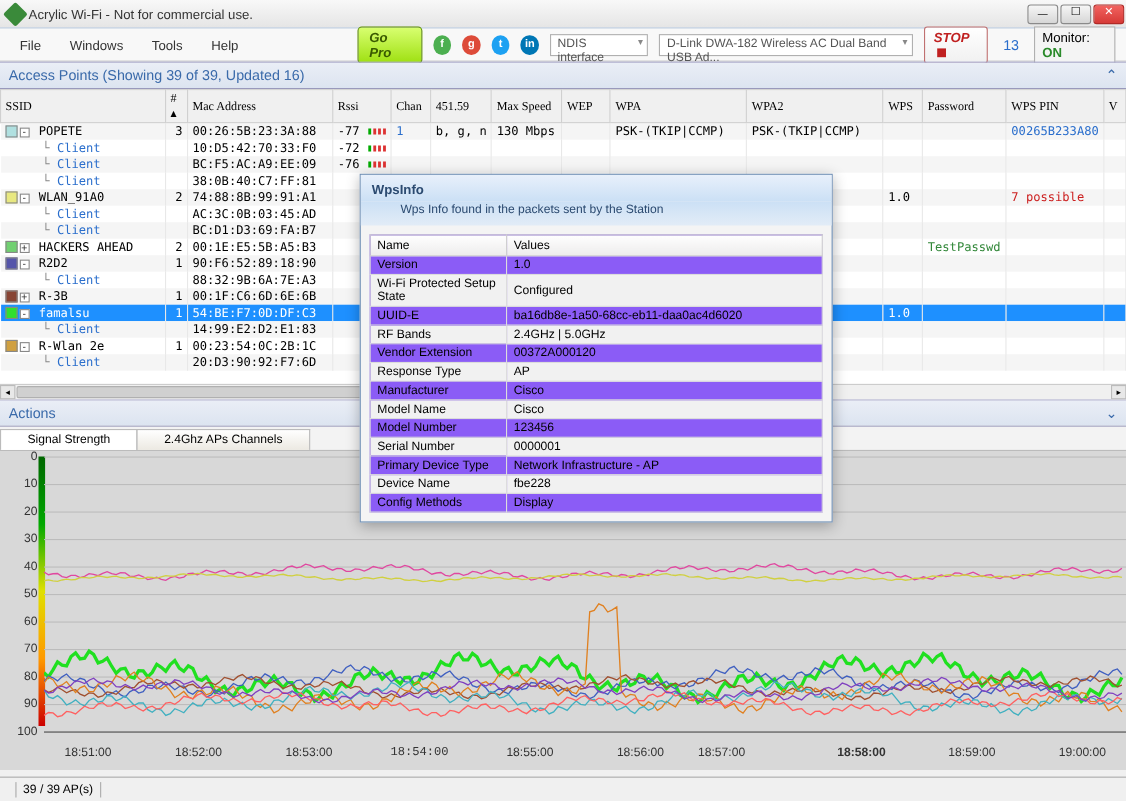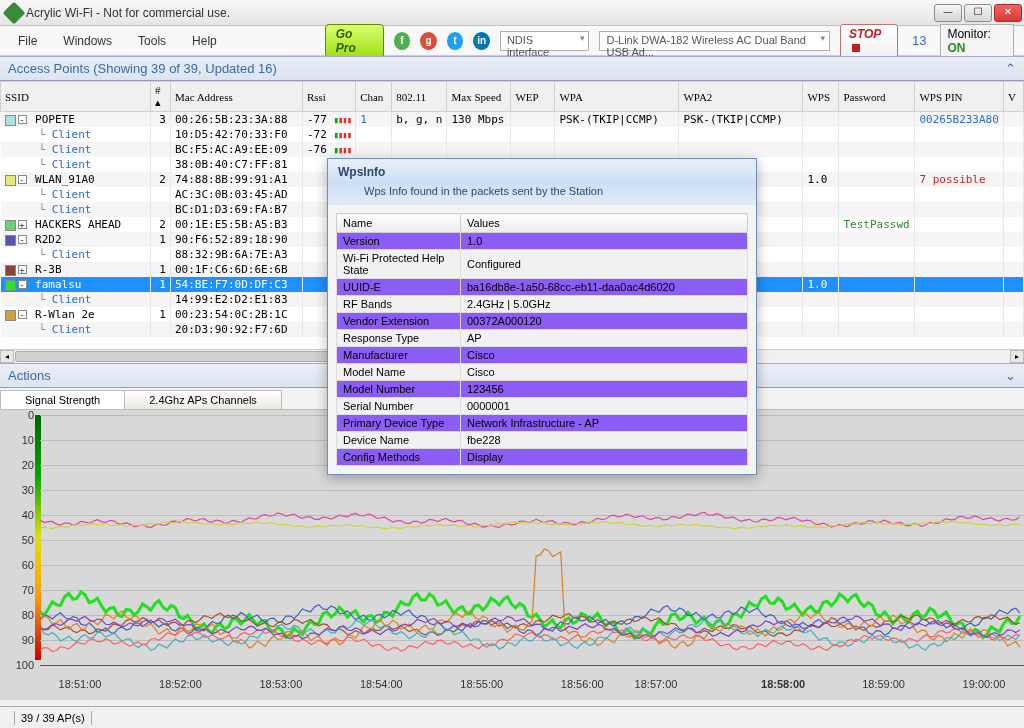--- a/index.html
+++ b/index.html
@@ -126,21 +126,21 @@
   </div>
   <div class="table-container" style="height:268px;">
     <table class="ap-table">
       <thead>
             <tr class="hdr-row">
         <th style="width:150px">SSID</th>
         <th style="width:20px"><span>#</span> ▴</th>
         <th style="width:132px">Mac Address</th>
         <th style="width:40px">Rssi</th>
         <th style="width:36px">Chan</th>
-        <th style="width:48px">802.11</th>
+        <th style="width:48px">451.59</th>
         <th style="width:64px">Max Speed</th>
         <th style="width:44px">WEP</th>
         <th style="width:124px">WPA</th>
         <th style="width:124px">WPA2</th>
         <th style="width:36px">WPS</th>
         <th style="width:76px">Password</th>
         <th style="width:84px">WPS PIN</th>
         <th style="width:20px">V</th>
       </tr>
           </thead>
@@ -425,21 +425,21 @@
         <div class="gridline" style="top: 205px;"></div>
         <div class="ylabel" style="top: 205px;">80</div>
         <div class="gridline" style="top: 230px;"></div>
         <div class="ylabel" style="top: 230px;">90</div>
         <div class="gridline" style="top: 255px;"></div>
         <div class="ylabel" style="top: 255px;">100</div>
         <div class="xbaseline" style="top: 255px;"></div>
         <div class="xlabel" style="left: 80px;">18:51:00</div>
         <div class="xlabel" style="left: 180.444px;">18:52:00</div>
         <div class="xlabel" style="left: 280.889px;">18:53:00</div>
-        <div class="xlabel" style="left: 381.333px;">18:54:00</div>
+        <div class="xlabel" style="left: 381.333px; font-family: Liberation Mono, monospace;">18:54:00</div>
         <div class="xlabel" style="left: 481.778px;">18:55:00</div>
         <div class="xlabel" style="left: 582.222px;">18:56:00</div>
         <div class="xlabel" style="left: 656px;">18:57:00</div>
         <div class="xlabel" style="left: 783.111px; font-weight: bold;">18:58:00</div>
         <div class="xlabel" style="left: 883.556px;">18:59:00</div>
         <div class="xlabel" style="left: 984px;">19:00:00</div>
         <svg viewBox="0 0 984 255">
           <polyline points="0,110 4.1,112.50606912168217 8.2,111.58646698902429 12.299999999999999,111.40343484996151 16.4,114.17669033588244 20.5,115.06305936526718 24.599999999999998,113.01584885804346 28.699999999999996,113.11332130095126 32.8,115.10214546534617 36.9,114.02013959204957 41,111.48757453128108 45.099999999999994,112.16667818043003 49.199999999999996,113.37196072186032 53.3,111.27564466766376 57.39999999999999,109.68535238231811 61.49999999999999,111.56445513924658 65.6,112.42889983909251 69.69999999999999,110.52048315321588 73.8,110.7839089957247 77.89999999999999,113.66787148953941 82,114.03688420363655 86.1,112.65723214257092 90.19999999999999,114.33494932895498 94.3,116.92142639684201 98.39999999999999,116.02138235443998 102.49999999999999,114.7868139747532 106.6,116.69677577824066 110.69999999999999,117.63331043099174 114.79999999999998,115.14985517163572 118.89999999999999,114.00956072961147 122.99999999999999,115.48847744346494 127.1,114.58869532371938 131.2,111.4450058615597 135.29999999999998,111.16153306633606 139.39999999999998,112.43471900627394 143.5,110.63549133913519 147.6,108.37977709903105 151.7,109.71193718826586 155.79999999999998,111.025327983223 159.89999999999998,109.21414698700737 164,108.6516287845886 168.1,111.24323580266578 172.2,112.01843789554904 176.29999999999998,110.2232075408189 180.39999999999998,110.88163536406604 184.49999999999997,113.31384960095951 188.6,112.54590194965917 192.7,110.43996625449805 196.79999999999998,111.42546546811549 200.89999999999998,112.47495130525435 204.99999999999997,109.95847325971143 209.1,107.89993305082884 213.2,108.9899425712862 217.29999999999998,108.63688803943408 221.39999999999998,105.47606612255514 225.49999999999997,104.59801742871244 229.59999999999997,106.19455485601071 233.7,105.2440320558537 237.79999999999998,102.93605241808065 241.89999999999998,104.03456430871385 245.99999999999997,106.12846898045406 250.09999999999997,105.03814395966711 254.2,104.17508857091387 258.29999999999995,106.73050490636282 262.4,108.33845354148066 266.5,106.7898001988676 270.59999999999997,106.8787418473852 274.7,109.45262872057457 278.79999999999995,109.3985181101284 282.9,107.12119619683826 287,107.60472249368567 291.09999999999997,109.17842953428105 295.2,107.3485864709944 299.29999999999995,105.03963903317221 303.4,106.11487665381601 307.5,106.7937688558759 311.59999999999997,104.33040754875056 315.7,103.3469324204222 319.79999999999995,105.51093751588931 323.9,105.85185064116077 328,104.02533773340983 332.09999999999997,105.09025266599694 336.2,108.04387771810359 340.29999999999995,108.00300011929778 344.4,107.1138159209996 348.49999999999994,109.56953411101645 352.59999999999997,111.996387035884 356.7,110.92634293739481 360.79999999999995,110.49809792863513 364.9,113.01115375633013 368.99999999999994,113.66779629411188 373.09999999999997,111.37963131318254 377.2,111.24287291991793 381.29999999999995,113.09208164465511 385.4,111.96888478080318 389.49999999999994,109.43869058418782 393.59999999999997,110.19459899050068 397.7,111.60323285580722 401.79999999999995,109.78187478046395 405.9,108.47461217276565 409.99999999999994,110.67784151788855 414.09999999999997,111.91490400097007 418.2,110.33988569312147 422.29999999999995,110.85941858063481 426.4,113.9706292548968 430.49999999999994,114.52303742811202 434.59999999999997,113.20982767200324 438.7,114.85685736871643 442.79999999999995,117.38519639202565 446.9,116.37893335990266 450.99999999999994,114.95669605068795 455.09999999999997,116.66875373913248 459.19999999999993,117.46130732395791 463.29999999999995,114.85186582533618 467.4,113.5984630950195 471.49999999999994,115.05761007851623 475.59999999999997,114.2484793172648 479.69999999999993,111.2401802374653 483.79999999999995,111.1405462102493 487.9,112.69887256668217 491.99999999999994,111.24212903771452 496.09999999999997,109.30563647231412 500.19999999999993,110.95037301932386 504.29999999999995,112.5931058603401 508.4,111.05233111632671 512.5,110.64887018890958 516.5999999999999,113.33770367018289 520.6999999999999,114.16058064100258 524.8,112.29813387112387 528.9,112.78216233605123 533,115.01479011192576 537.0999999999999,114.02567228194705 541.1999999999999,111.63737775433863 545.3,112.33624340317105 549.4,113.17255862393473 553.5,110.48999200444254 557.5999999999999,108.28532175547141 561.6999999999999,109.31569068914598 565.8,109.01902068327158 569.9,105.96069129164245 574,105.2082654434328 578.0999999999999,107.00330625382267 582.1999999999999,106.29597483065083 586.3,104.18624465379253 590.4,105.43767266694844 594.5,107.67734288433608 598.5999999999999,106.66943101145729 602.6999999999999,105.76401392160669 606.8,108.1990678090677 610.9,109.6475587703486 615,107.84888831906187 619.0999999999999,107.59234339834205 623.1999999999999,109.81236215473518 627.3,109.42346515110374 631.4,106.78796843762497 635.5,106.92727362147188 639.5999999999999,108.2548627170154 643.6999999999999,106.26222463334143 647.8,103.82678891754253 651.9,104.85825330770334 656,105.61518783773765 660.0999999999999,103.28349797256443 664.1999999999999,102.43747459802567 668.3,104.7867249766476 672.4,105.35053073599182 676.4999999999999,103.69361552668082 680.5999999999999,104.85717376314341 684.6999999999999,107.88769111174722 688.8,107.8697982908801 692.9,106.88417054194726 696.9999999999999,109.16324296023166 701.0999999999999,111.39456630234648 705.1999999999999,110.07622912631001 709.3,109.32888386330794 713.4,111.53545574044259 717.4999999999999,111.9460439765754 721.5999999999999,109.4295977759267 725.6999999999999,109.09569843944901 729.8,110.86094013368617 733.9,109.76408345197592 737.9999999999999,107.30687699651452 742.0999999999999,108.20374517962215 746.1999999999999,109.86575528599083 750.3,108.34913028429621 754.4,107.32890927799852 758.4999999999999,109.8315244514369 762.5999999999999,111.38865882847054 766.6999999999999,110.06979100695692 770.8,110.74777589728838 774.9,113.97517023784242 778.9999999999999,114.59579323770706 783.0999999999999,113.23855502474532 787.1999999999999,114.75700312895682 791.3,117.14996272863623 795.4,115.98769019745484 799.4999999999999,114.3586945718257 803.5999999999999,115.88507542056774 807.6999999999999,116.57647764705271 811.8,113.91095329129065 815.9,112.63443376942907 819.9999999999999,114.17586898026777 824.0999999999999,113.56366668041086 828.1999999999999,110.79235565370462 832.3,110.96432165305546 836.4,112.8750363861203 840.4999999999999,111.80340991091785 844.5999999999999,110.20119495142933 848.6999999999999,112.14538277247789 852.8,114.07950102038687 856.9,112.75198214191673 860.9999999999999,112.43744925242586 865.0999999999999,115.14829672518736 869.1999999999999,115.948183347439 873.3,113.96103111892921 877.4,114.23290497630315 881.4999999999999,116.25375438548662 885.5999999999999,115.06119528532984 889.6999999999999,112.43879022424635 893.8,112.92726162736221 897.9,113.65090056826337 901.9999999999999,110.92123502173853 906.0999999999999,108.69922524015398 910.1999999999999,109.79918096122874 914.3,109.6803759117541 918.3999999999999,106.83022164967988 922.4999999999999,106.28552116674003 926.5999999999999,108.3326698580811 930.6999999999999,107.8920880527326 934.8,105.97413448726064 938.8999999999999,107.34396061802359 942.9999999999999,109.67242636236877 947.0999999999999,108.67530575660483 951.1999999999999,107.64895851101238 955.3,109.88634913427944 959.3999999999999,111.10858999672162 963.4999999999999,109.01142635179379 967.5999999999999,108.3840646445649 971.6999999999999,110.25128687959328 975.8,109.5568288701724 979.8999999999999,106.6186861683818 " fill="none" stroke="#e048a0" stroke-width="1.2"></polyline>
           <polyline points="0,117.97627359070614 4.1,117.21043341459657 8.2,118.02153977071303 12.299999999999999,118.51543460023657 16.4,117.25352257419738 20.5,116.51444775469533 24.599999999999998,117.1839527262837 28.699999999999996,116.80704388693222 32.8,115.19552043641998 36.9,114.92510659529754 41,115.59346557937846 45.099999999999994,114.79628176196732 49.199999999999996,113.61178227948135 53.3,114.20643859376398 57.39999999999999,114.96397563896838 61.49999999999999,114.13318714736178 65.6,113.75916042195978 69.69999999999999,115.02456134018927 73.8,115.52274948517432 77.89999999999999,114.62438469714412 82,114.82749744432707 86.1,116.04943686970998 90.19999999999999,115.75393031953932 94.3,114.63183917921666 98.39999999999999,115.014407729236 102.49999999999999,115.6039294076035 106.6,114.41901129291236 110.69999999999999,113.30368003261846 114.79999999999998,113.81708768052664 118.89999999999999,113.778958265782 122.99999999999999,112.26432760262075 127.1,111.76463642511895 131.2,112.62968234912589 135.29999999999998,112.33288162295013 139.39999999999998,111.21380967116866 143.5,111.72979199383727 147.6,112.90464572623331 151.7,112.50793582758529 155.79999999999998,112.04690431203647 159.89999999999998,113.30478179875067 164,114.24617056830239 168.1,113.5400132141566 172.2,113.4951533353872 176.29999999999998,114.78711132065864 180.39999999999998,114.88677036768043 184.49999999999997,113.74261287098498 188.6,113.89022719534682 192.7,114.74241779904543 196.79999999999998,113.94971178946999 200.89999999999998,112.75649315530586 204.99999999999997,113.25558893007812 209.1,113.73380434072907 213.2,112.61036227022787 217.29999999999998,112.07008192798678 221.39999999999998,113.18287213231136 225.49999999999997,113.52344682359778 229.59999999999997,112.6619502632933 233.7,113.12790853130885 237.79999999999998,114.67167149738351 241.89999999999998,114.78157645370335 245.99999999999997,114.29326624379058 250.09999999999997,115.43240998863587 254.2,116.71593781390716 258.29999999999995,116.22968726544075 262.4,115.88873716007826 266.5,117.06726093047908 270.59999999999997,117.4683547943209 274.7,116.30314228049549 278.79999999999995,116.08680959456446 282.9,116.9952183571748 287,116.51985025758567 291.09999999999997,115.19534969200944 295.2,115.46281591991234 299.29999999999995,116.2287841600528 303.4,115.39764752608733 307.5,114.65430901815706 311.59999999999997,115.69463772188598 315.7,116.4110251453437 319.79999999999995,115.6435138907772 323.9,115.77050030100928 328,117.29245975485931 332.09999999999997,117.64106636757475 336.2,116.90774422663453 340.29999999999995,117.56457258069652 344.4,118.81411890806689 348.49999999999994,118.33066202695727 352.59999999999997,117.46693675844098 356.7,118.17512020048042 360.79999999999995,118.59575248203404 364.9,117.2737819497397 368.99999999999994,116.48163743878634 373.09999999999997,117.14350281256374 377.2,116.81535959444874 381.29999999999995,115.27533948126572 385.4,115.09669186092312 389.49999999999994,115.90341543241085 393.59999999999997,115.27180037872756 397.7,114.23785945692791 401.79999999999995,114.97350493261303 405.9,115.87668219218143 409.99999999999994,115.16108201414458 414.09999999999997,114.843517537386 418.2,116.13089055024497 422.29999999999995,116.62699191567529 426.4,115.67154181006269 430.49999999999994,115.76403044961502 434.59999999999997,116.86386904546603 438.7,116.44053747473919 442.79999999999995,115.16434654165177 446.9,115.39197164262545 450.99999999999994,115.86618156383858 455.09999999999997,114.59443659288434 459.19999999999993,113.40391773213581 463.29999999999995,113.88422790700555 467.4,113.87194216113407 471.49999999999994,112.40736549116131 475.59999999999997,111.9663293354352 479.69999999999993,112.92262199186467 483.79999999999995,112.73861832344465 487.9,111.70843391612343 491.99999999999994,112.2861956244767 496.09999999999997,113.51676405272386 500.19999999999993,113.14524531066867 504.29999999999995,112.6469365403344 508.4,113.82716224901162 512.5,114.67377438788763 516.5999999999999,113.83253358659127 520.6999999999999,113.60742011307772 524.8,114.71724582823612 528.9,114.65026031425263 533,113.33357052616748 537.0999999999999,113.3177157913596 541.1999999999999,114.05789828527861 545.3,113.19952958791797 549.4,111.96074766091003 553.5,112.45387966177931 557.5999999999999,112.98671919980825 561.6999999999999,111.94555231889844 565.8,111.48762667339446 569.9,112.70216026401727 574,113.1619526871173 578.0999999999999,112.39226426950403 582.1999999999999,112.91083215057759 586.3,114.49374019522294 590.4,114.61738212826333 594.5,114.08427819086657 598.5999999999999,115.13769762480379 602.6999999999999,116.32813875622847 606.8,115.72759675775795 610.9,115.23988497983777 615,116.27931835998059 619.0999999999999,116.57588446440661 623.1999999999999,115.3198597718935 627.3,115.0290440713866 631.4,115.91935268816968 635.5,115.48317509806088 639.5999999999999,114.221425171165 643.6999999999999,114.5816574458647 647.8,115.49336053153841 651.9,114.8324529120681 656,114.24654221902533 660.0999999999999,115.44423939656565 664.1999999999999,116.32517685400256 668.3,115.68895217026777 672.4,115.89451542756619 676.4999999999999,117.47036742661436 680.5999999999999,117.84969415120693 684.6999999999999,117.09242977559883 688.8,117.68205487067546 692.9,118.86189219153188 696.9999999999999,118.30279397859944 701.0999999999999,117.3406808320762 705.1999999999999,117.96102617649267 709.3,118.33829587759169 713.4,116.99890780880541 717.4999999999999,116.20532170643564 721.5999999999999,116.91591932975447 725.6999999999999,116.69364169275568 729.8,115.27857603391031 733.9,115.23704899731231 737.9999999999999,116.21623940880556 742.0999999999999,115.77130561141166 746.1999999999999,114.89494630780459 750.3,115.76453883969869 754.4,116.79421953796755 758.4999999999999,116.16570548611732 762.5999999999999,115.87086543716394 766.6999999999999,117.14484390638002 770.8,117.60665539978952 774.9,116.56932283589006 778.9999999999999,116.53686345571617 783.0999999999999,117.5133256609506 787.1999999999999,116.97578029920821 791.3,115.57395764318001 795.4,115.68831801977895 799.4999999999999,116.09987905255903 803.5999999999999,114.8018534899802 807.6999999999999,113.60010267749921 811.8,114.10991162422307 815.9,114.18065622618302 819.9999999999999,112.81409738776797 824.0999999999999,112.46683852712201 828.1999999999999,113.5344874681227 832.3,113.4679795024425 836.4,112.51640575802433 840.4999999999999,113.1320335953346 844.5999999999999,114.38382725665016 848.6999999999999,113.99658207121013 852.8,113.41766312385465 856.9,114.47857976550218 860.9999999999999,115.19493578426723 865.0999999999999,114.19306335833285 869.1999999999999,113.77424081494385 873.3,114.70183236505949 877.4,114.48197891798044 881.4999999999999,113.01919598219835 885.5999999999999,112.87609419178108 889.6999999999999,113.54695355154168 893.8,112.6683898909912 897.9,111.42767496771083 901.9999999999999,111.95194235468375 906.0999999999999,112.5664214785883 910.1999999999999,111.6217136916138 914.3,111.24517632045772 918.3999999999999,112.54447454674194 922.4999999999999,113.09158264378839 926.5999999999999,112.36890012833975 930.6999999999999,112.88498067068264 934.8,114.44557090272342 938.8999999999999,114.51995291039601 942.9999999999999,113.88188325311762 947.0999999999999,114.79605234013131 951.1999999999999,115.85034190668975 955.3,115.10583666925497 959.3999999999999,114.45614948074201 963.4999999999999,115.3555759675423 967.5999999999999,115.56016875783182 971.6999999999999,114.23707648617773 975.8,113.90287162564827 979.8999999999999,114.80942219178273 " fill="none" stroke="#d0d040" stroke-width="1.2"></polyline>
           <polyline points="0,201.48073101560232 4.1,205.4315447576621 8.2,198.89043686059875 12.299999999999999,191.80166667628532 16.4,194.7083810098532 20.5,195.35552261148754 24.599999999999998,186.79447078974525 28.699999999999996,183.4992348400842 32.8,189.07088571286567 36.9,188.4096818825979 41,182.000997030469 45.099999999999994,184.89077873110853 49.199999999999996,192.65735805344377 53.3,191.20999893885093 57.39999999999999,188.30854701618915 61.49999999999999,195.6687009376406 65.6,202.0870457432735 69.69999999999999,198.2989090706739 73.8,197.4864427386268 77.89999999999999,205.17227993229454 82,206.50002222116058 86.1,199.64030931924054 90.19999999999999,199.91358953745683 94.3,205.32183946074053 98.39999999999999,201.29660603256542 102.49999999999999,193.9220296928314 106.6,196.59534538737216 110.69999999999999,200.20524612857113 114.79999999999998,194.117452175196 118.89999999999999,190.5508329647163 122.99999999999999,197.27686479821978 127.1,200.2522898728302 131.2,195.37835975566296 135.29999999999998,197.67858733335 139.39999999999998,207.18050804949755 143.5,208.5468916462422 147.6,205.315620849992 151.7,211.47901225537845 155.79999999999998,219.4517783841825 159.89999999999998,216.78470296724336 164,213.92575720926772 168.1,220.3828018017678 172.2,223.12660785969106 176.29999999999998,216.00448379778504 180.39999999999998,213.75722758445482 184.49999999999997,218.98158658905967 188.6,216.60444265014584 192.7,208.31363947571694 196.79999999999998,209.17505768490676 200.89999999999998,214.03483941766373 204.99999999999997,209.5224623350804 209.1,204.52225340962227 213.2,210.29233360471082 217.29999999999998,215.10012624907856 221.39999999999998,210.63459678717714 225.49999999999997,210.57122118246838 229.59999999999997,219.39337383802098 233.7,221.8887824173855 237.79999999999998,217.06883385313336 241.89999999999998,219.9695005677733 245.99999999999997,227.30653933499454 250.09999999999997,224.56054992326204 254.2,218.52567618061295 258.29999999999995,221.8580321115246 262.4,224.51904239033928 266.5,216.58458351728626 270.59999999999997,210.91140150732897 274.7,214.46422097115618 278.79999999999995,213.00690613661055 282.9,203.68369198397778 287,201.8934151798319 291.09999999999997,206.89934291579817 295.2,203.78399031746687 299.29999999999995,197.31018048724525 303.4,201.2250359997224 307.5,207.15078843960976 311.59999999999997,203.3044906675278 315.7,200.80148600102567 319.79999999999995,208.18503422969292 323.9,211.72058419543023 328,205.98218947166794 332.09999999999997,205.71492533159662 336.2,212.22706982355834 340.29999999999995,210.2172345909875 344.4,202.2201414851224 348.49999999999994,202.91287892611126 352.59999999999997,206.1344963551906 356.7,199.06522387274046 360.79999999999995,191.52964692551646 364.9,194.234875443074 368.99999999999994,195.03835494394892 373.09999999999997,186.78641414153682 377.2,183.8354146158989 381.29999999999995,189.92332157461846 385.4,189.9028283183136 389.49999999999994,183.98511402211597 393.59999999999997,187.17877343931858 397.7,195.19851115150124 401.79999999999995,193.82990856698785 405.9,190.63547150300465 409.99999999999994,197.45420269306578 414.09999999999997,203.2434650783919 418.2,198.61619324696477 422.29999999999995,196.7112465360509 426.4,203.30693428833072 430.49999999999994,203.67191417330557 434.59999999999997,195.84914924511355 438.7,195.22565910526478 442.79999999999995,200.05722113613328 446.9,195.75866216934148 450.99999999999994,188.24177238595098 455.09999999999997,190.99725891931095 459.19999999999993,195.0469131847385 463.29999999999995,189.56754435593413 467.4,186.5921086684909 471.49999999999994,193.99626363378906 475.59999999999997,197.74401621603207 479.69999999999993,193.47327221934606 483.79999999999995,196.1195060121924 487.9,205.86966521316427 491.99999999999994,207.3402475674831 496.09999999999997,203.87017728443954 500.19999999999993,209.5442286858709 504.29999999999995,216.99401335416735 508.4,213.70684028636504 512.5,210.05051454348342 516.5999999999999,215.7621082653123 520.6999999999999,217.9902523822706 524.8,210.4615671852312 528.9,207.90815792088844 533,213.15903124325104 537.0999999999999,211.16060991556324 541.1999999999999,203.38904865907796 545.3,204.92330233869066 549.4,210.750143033986 553.5,207.34214967210588 557.5999999999999,203.34538003158585 561.6999999999999,210.07982127113894 565.8,215.8741833782986 569.9,212.18827976348953 574,212.56669912457062 578.0999999999999,221.66113575755497 582.1999999999999,224.29455738352272 586.3,219.2953797465147 590.4,221.7528577406946 594.5,228.6363504467533 598.5999999999999,225.4273793919849 602.6999999999999,218.81005844294307 606.8,221.62289543234613 610.9,224.0423625930622 615,216.04177364601665 619.0999999999999,210.39540625203455 623.1999999999999,214.25913385314504 627.3,213.45230868286146 631.4,204.88872744532154 635.5,203.90088538202178 639.5999999999999,209.89018071214147 643.6999999999999,207.83089169896752 647.8,202.21928032630362 651.9,206.81954165484177 656,213.3668177767862 660.0999999999999,209.9065491311318 664.1999999999999,207.3948476337739 668.3,214.53996737849056 672.4,217.72349252745948 676.4999999999999,211.37103906637122 680.5999999999999,210.2391483615591 684.6999999999999,215.9057928191734 688.8,213.13659067249543 692.9,204.33782459944558 696.9999999999999,204.30761704996712 701.0999999999999,207.1198387352049 705.1999999999999,199.88115035672678 709.3,192.26909124231045 713.4,195.12584394452784 717.4999999999999,196.397505294793 721.5999999999999,188.70393873905954 725.6999999999999,186.26397436613047 729.8,192.9412967109009 733.9,193.54094005260123 737.9999999999999,188.00508090091662 742.0999999999999,191.31505369961565 746.1999999999999,199.34177419998926 750.3,197.77336063785924 754.4,193.99987576576544 758.4999999999999,200.0079292642259 762.5999999999999,204.94178679523546 766.6999999999999,199.31345974173504 770.8,196.22989030000753 774.9,201.73038285118986 778.9999999999999,201.20966715192563 783.0999999999999,192.5740388148622 787.1999999999999,191.25813329735345 791.3,195.75013816895552 795.4,191.425534862325 799.4999999999999,183.99630932587962 803.5999999999999,187.0190112621529 807.6999999999999,191.62828982053045 811.8,186.79753883047454 815.9,184.3621823178172 819.9999999999999,192.2989545910626 824.0999999999999,196.58784477892138 828.1999999999999,192.61787117454162 832.3,195.25378694916336 836.4,204.8663697094073 840.4999999999999,206.0553598979464 844.5999999999999,201.98694532848336 848.6999999999999,206.86033308332912 852.8,213.54527846786664 856.9,209.48151774492604 860.9999999999999,204.96113441564296 865.0999999999999,209.947012498091 869.1999999999999,211.75844934506063 873.3,203.9861418214751 877.4,201.3291837806961 881.4999999999999,206.82320364766545 885.5999999999999,205.41054078966363 889.6999999999999,198.33037767094882 893.8,200.65058339463016 897.9,207.48340136193337 901.9999999999999,205.13777999563692 906.0999999999999,202.01864662141384 910.1999999999999,209.51243838324524 914.3,216.02513060127197 918.3999999999999,212.80894081833046 922.4999999999999,213.29959787314377 926.5999999999999,222.34289882728368 930.6999999999999,224.82615086914032 934.8,219.4189141829424 938.8999999999999,221.2803343087163 942.9999999999999,227.6468057647731 947.0999999999999,224.00871466160126 951.1999999999999,216.93636724997916 955.3,219.43804438030892 959.3999999999999,221.88979127729928 963.4999999999999,214.14161000819627 967.5999999999999,208.8572419752962 971.6999999999999,213.35561515802542 975.8,213.48859599079339 979.8999999999999,205.9182434071768 " fill="none" stroke="#20e020" stroke-width="3"></polyline>
@@ -470,21 +470,21 @@
       <th style="width:124px">Name</th>
       <th>Values</th>
     </tr>
       </thead>
     <tbody id="info-tbody">
         <tr>
           <td style="overflow:hidden;max-width:124px">Version</td>
           <td>1.0</td>
         </tr>
         <tr class="alt">
-          <td style="overflow:hidden;max-width:124px">Wi-Fi Protected Help State</td>
+          <td style="overflow:hidden;max-width:124px">Wi-Fi Protected Setup State</td>
           <td>Configured</td>
         </tr>
         <tr>
           <td style="overflow:hidden;max-width:124px">UUID-E</td>
           <td>ba16db8e-1a50-68cc-eb11-daa0ac4d6020</td>
         </tr>
         <tr class="alt">
           <td style="overflow:hidden;max-width:124px">RF Bands</td>
           <td>2.4GHz | 5.0GHz</td>
         </tr>

